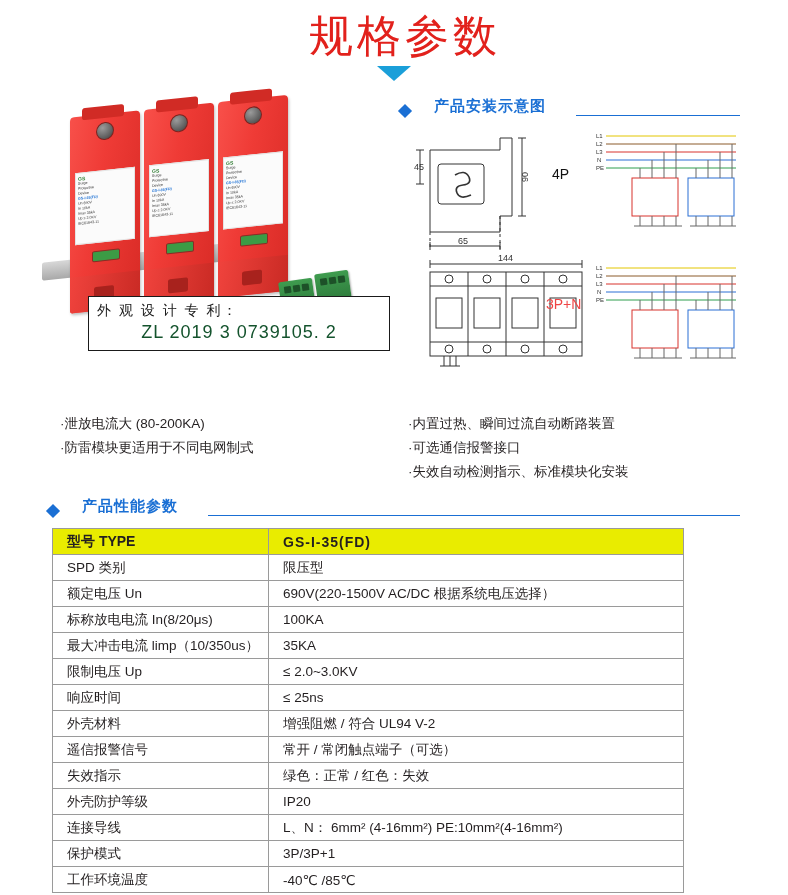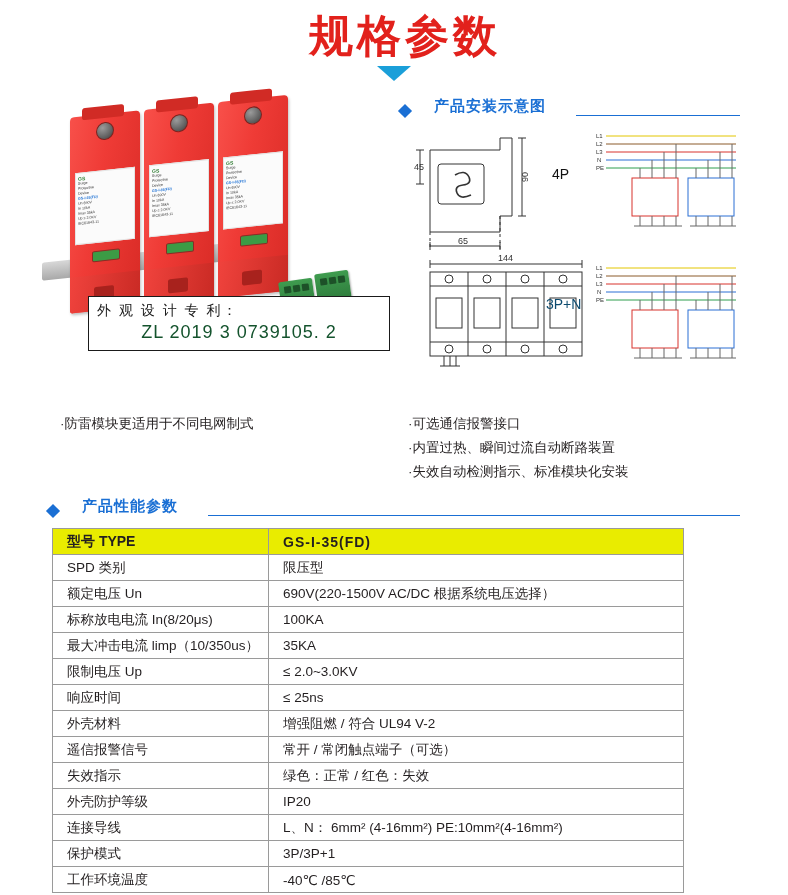--- a/index.html
+++ b/index.html
@@ -18,21 +18,21 @@
   .page {
     position: relative;
     width: 788px;
     height: 895px;
   }
 
   
   .title {
     text-align: center;
     font-size: 44px;
-    font-weight: bold;
+    font-weight: normal;
     color: #e2211c;
     letter-spacing: 4px;
     padding-top: 8px;
     line-height: 56px;
     padding-left: 22px;
   }
   .title-caret {
     width: 0;
     height: 0;
     margin: 2px auto 0 auto;
@@ -258,21 +258,21 @@
     left: 152px;
     top: 46px;
     font-size: 14px;
     color: #111;
   }
   .lbl-3pn {
     position: absolute;
     left: 146px;
     top: 176px;
     font-size: 14px;
-    color: #0c4a6e;
+    color: #ef4444;
   }
 
   
   .bullets-left {
     position: absolute;
     left: 60px;
     top: 412px;
     width: 320px;
   }
   .bullets-right {
@@ -507,25 +507,26 @@
       </g>
       <text x="196" y="150" font-size="6" fill="#333" font-family="Liberation Sans, sans-serif">L1</text>
       <text x="196" y="158" font-size="6" fill="#333" font-family="Liberation Sans, sans-serif">L2</text>
       <text x="196" y="166" font-size="6" fill="#333" font-family="Liberation Sans, sans-serif">L3</text>
       <text x="197" y="174" font-size="6" fill="#333" font-family="Liberation Sans, sans-serif">N</text>
       <text x="196" y="182" font-size="6" fill="#333" font-family="Liberation Sans, sans-serif">PE</text>
     </svg>
   </div>
 
   <div class="bullets-left">
+    <div class="bullet">·泄放电流大 (80-200KA)</div>
     <div class="bullet">·防雷模块更适用于不同电网制式</div>
   </div>
   <div class="bullets-right">
+    <div class="bullet">·内置过热、瞬间过流自动断路装置</div>
     <div class="bullet">·可选通信报警接口</div>
-    <div class="bullet">·内置过热、瞬间过流自动断路装置</div>
     <div class="bullet">·失效自动检测指示、标准模块化安装</div>
   </div>
 
   <div class="section-head spec-head">
     <span class="diamond"></span>
     <span class="sh-text">产品性能参数</span>
     <span class="section-rule"></span>
   </div>
 
   <table class="spec-table">

